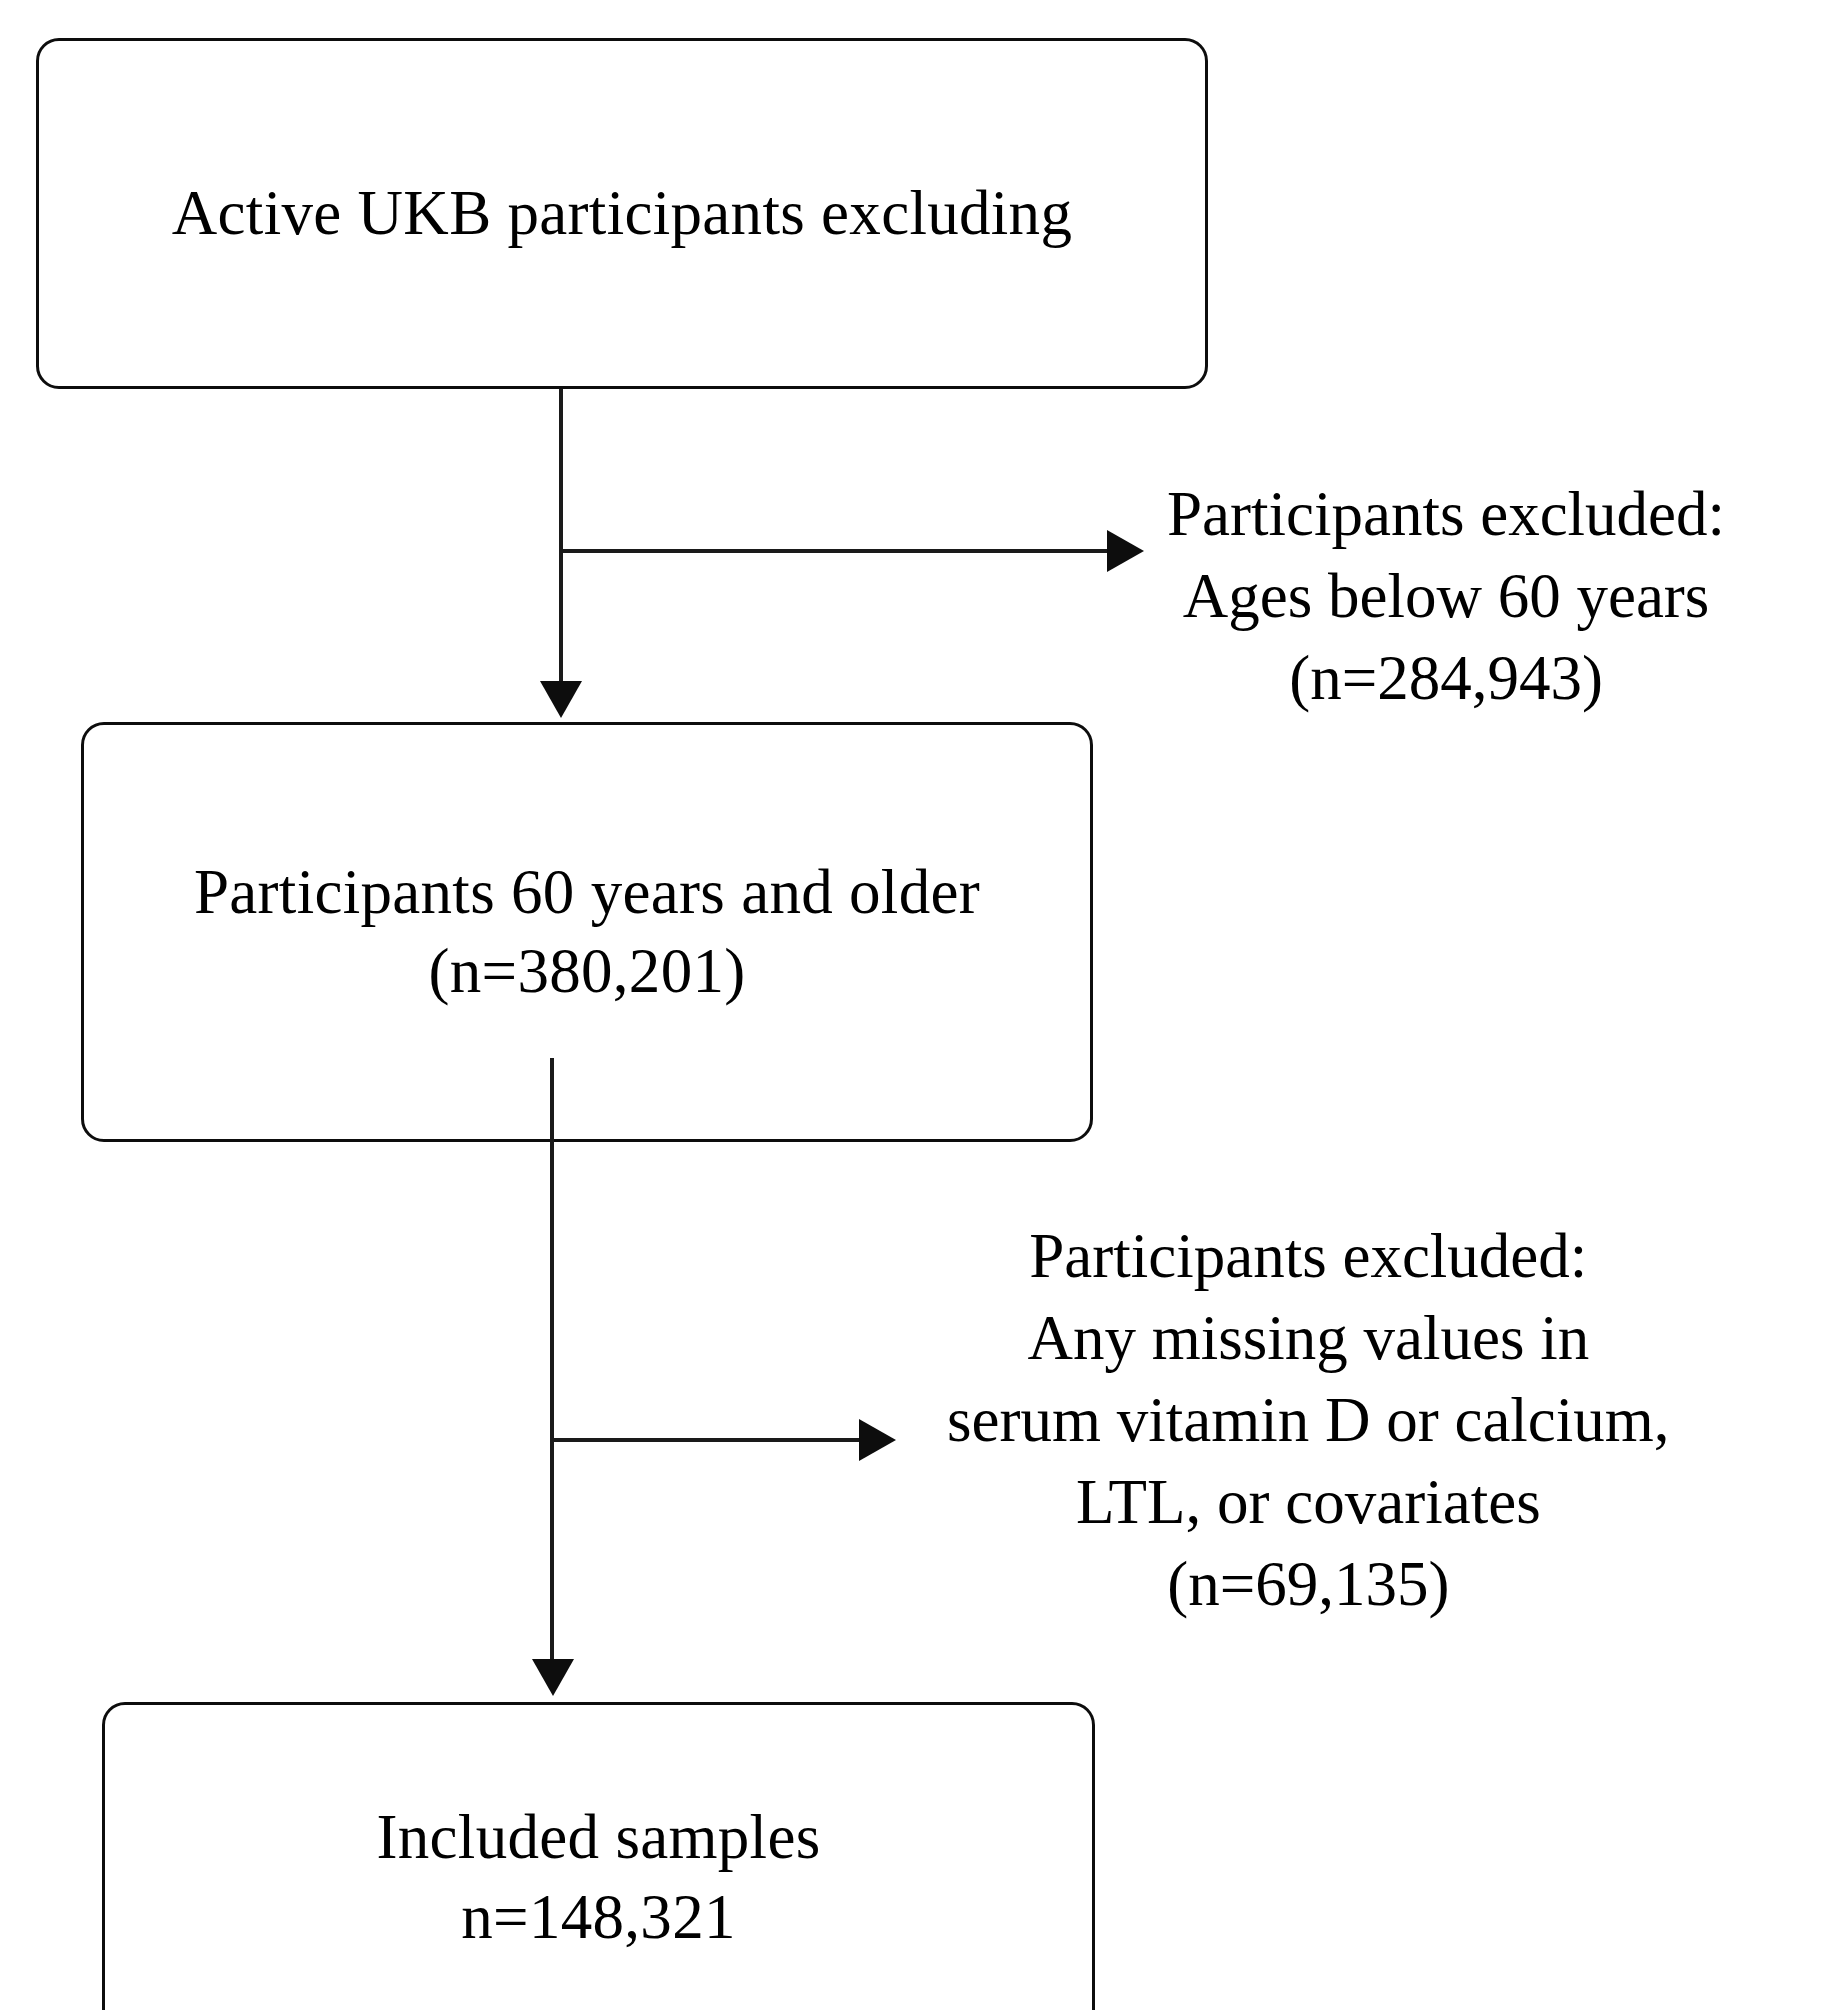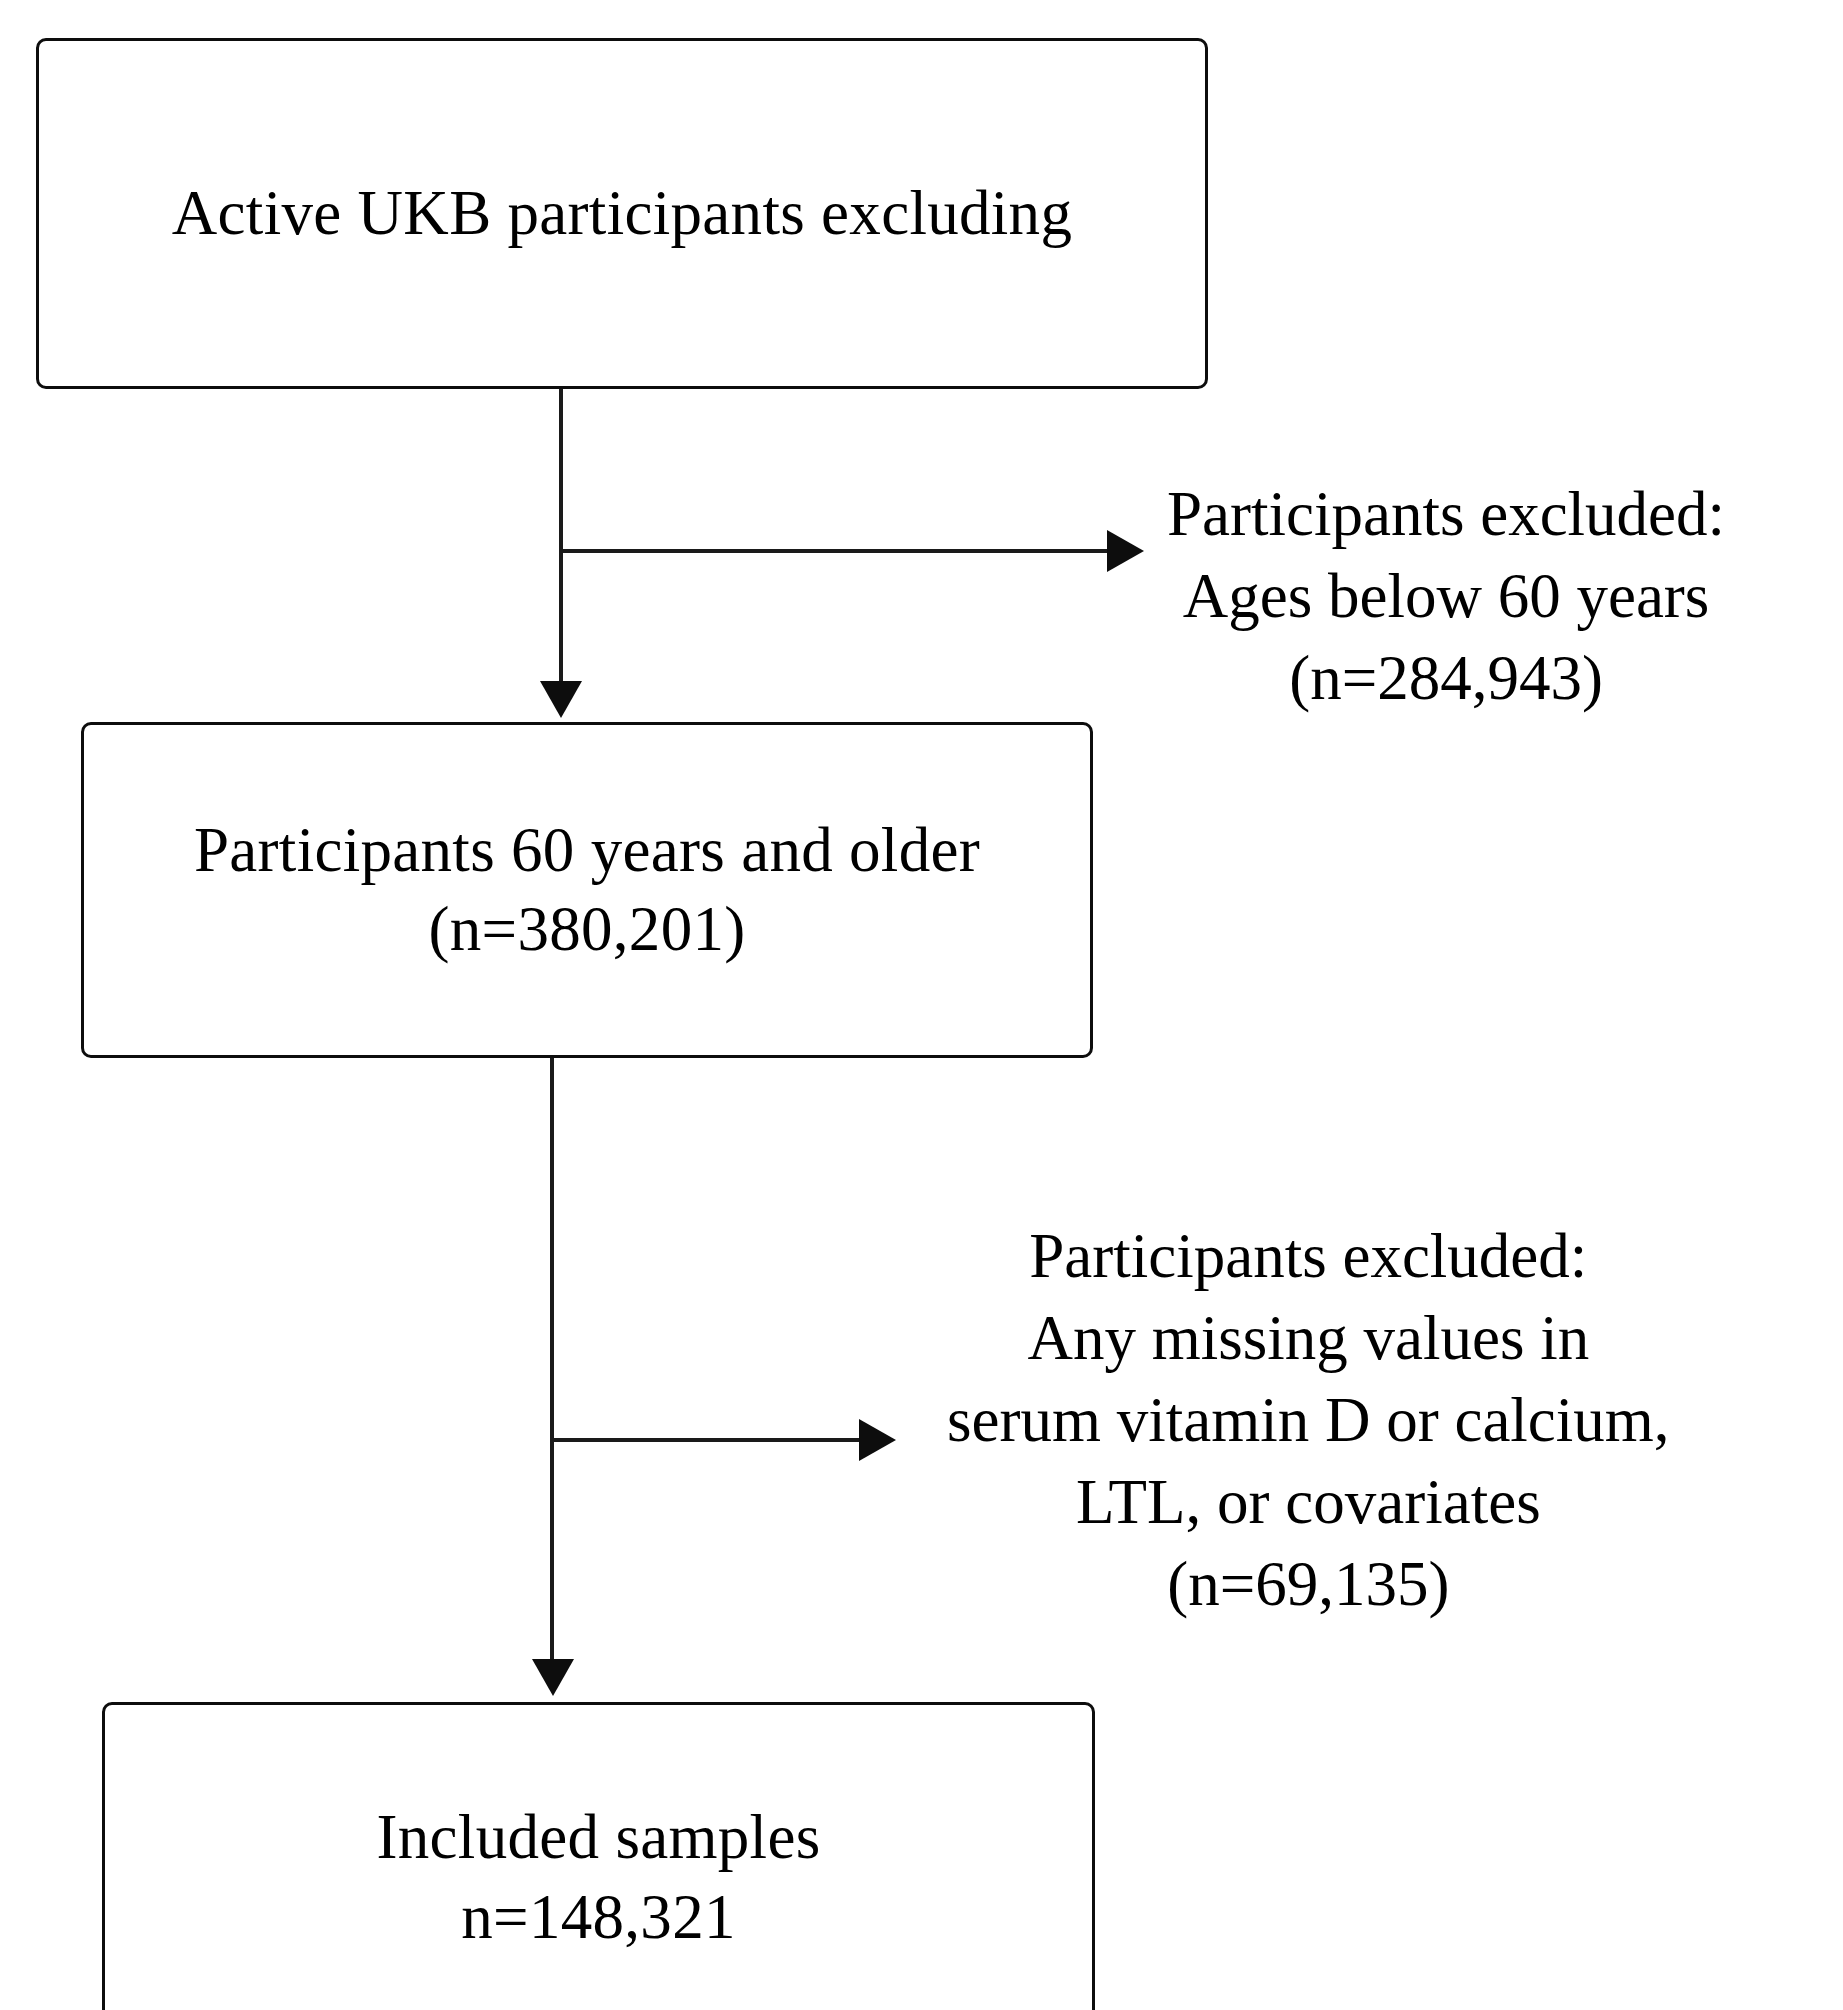--- a/index.html
+++ b/index.html
@@ -16,21 +16,21 @@
     position: relative;
     width: 1843px;
     height: 2010px;
     background: #ffffff;
     overflow: hidden;
   }
   .flow-box {
     position: absolute;
     box-sizing: border-box;
     border: 3.4px solid #0d0d0d;
-    border-radius: 10px;
+    border-radius: 23px;
     background: #ffffff;
     display: flex;
     flex-direction: column;
     align-items: center;
     justify-content: center;
     text-align: right;
   }
   .flow-box .line {
     display: block;
     font-size: 63px;
@@ -38,21 +38,21 @@
     letter-spacing: 0.3px;
     white-space: nowrap;
   }
   
   #box-cohort {
     left: 36px;  top: 38px;
     width: 1172px; height: 351px;
   }
   #box-elderly {
     left: 81px;  top: 722px;
-    width: 1012px; height: 336px;
+    width: 1012px; height: 420px;
   }
   #box-included {
     left: 102px; top: 1702px;
     width: 993px; height: 351px;
   }
   
   .v-line {
     position: absolute;
     width: 4.3px;
     background: #1a1a1a;

